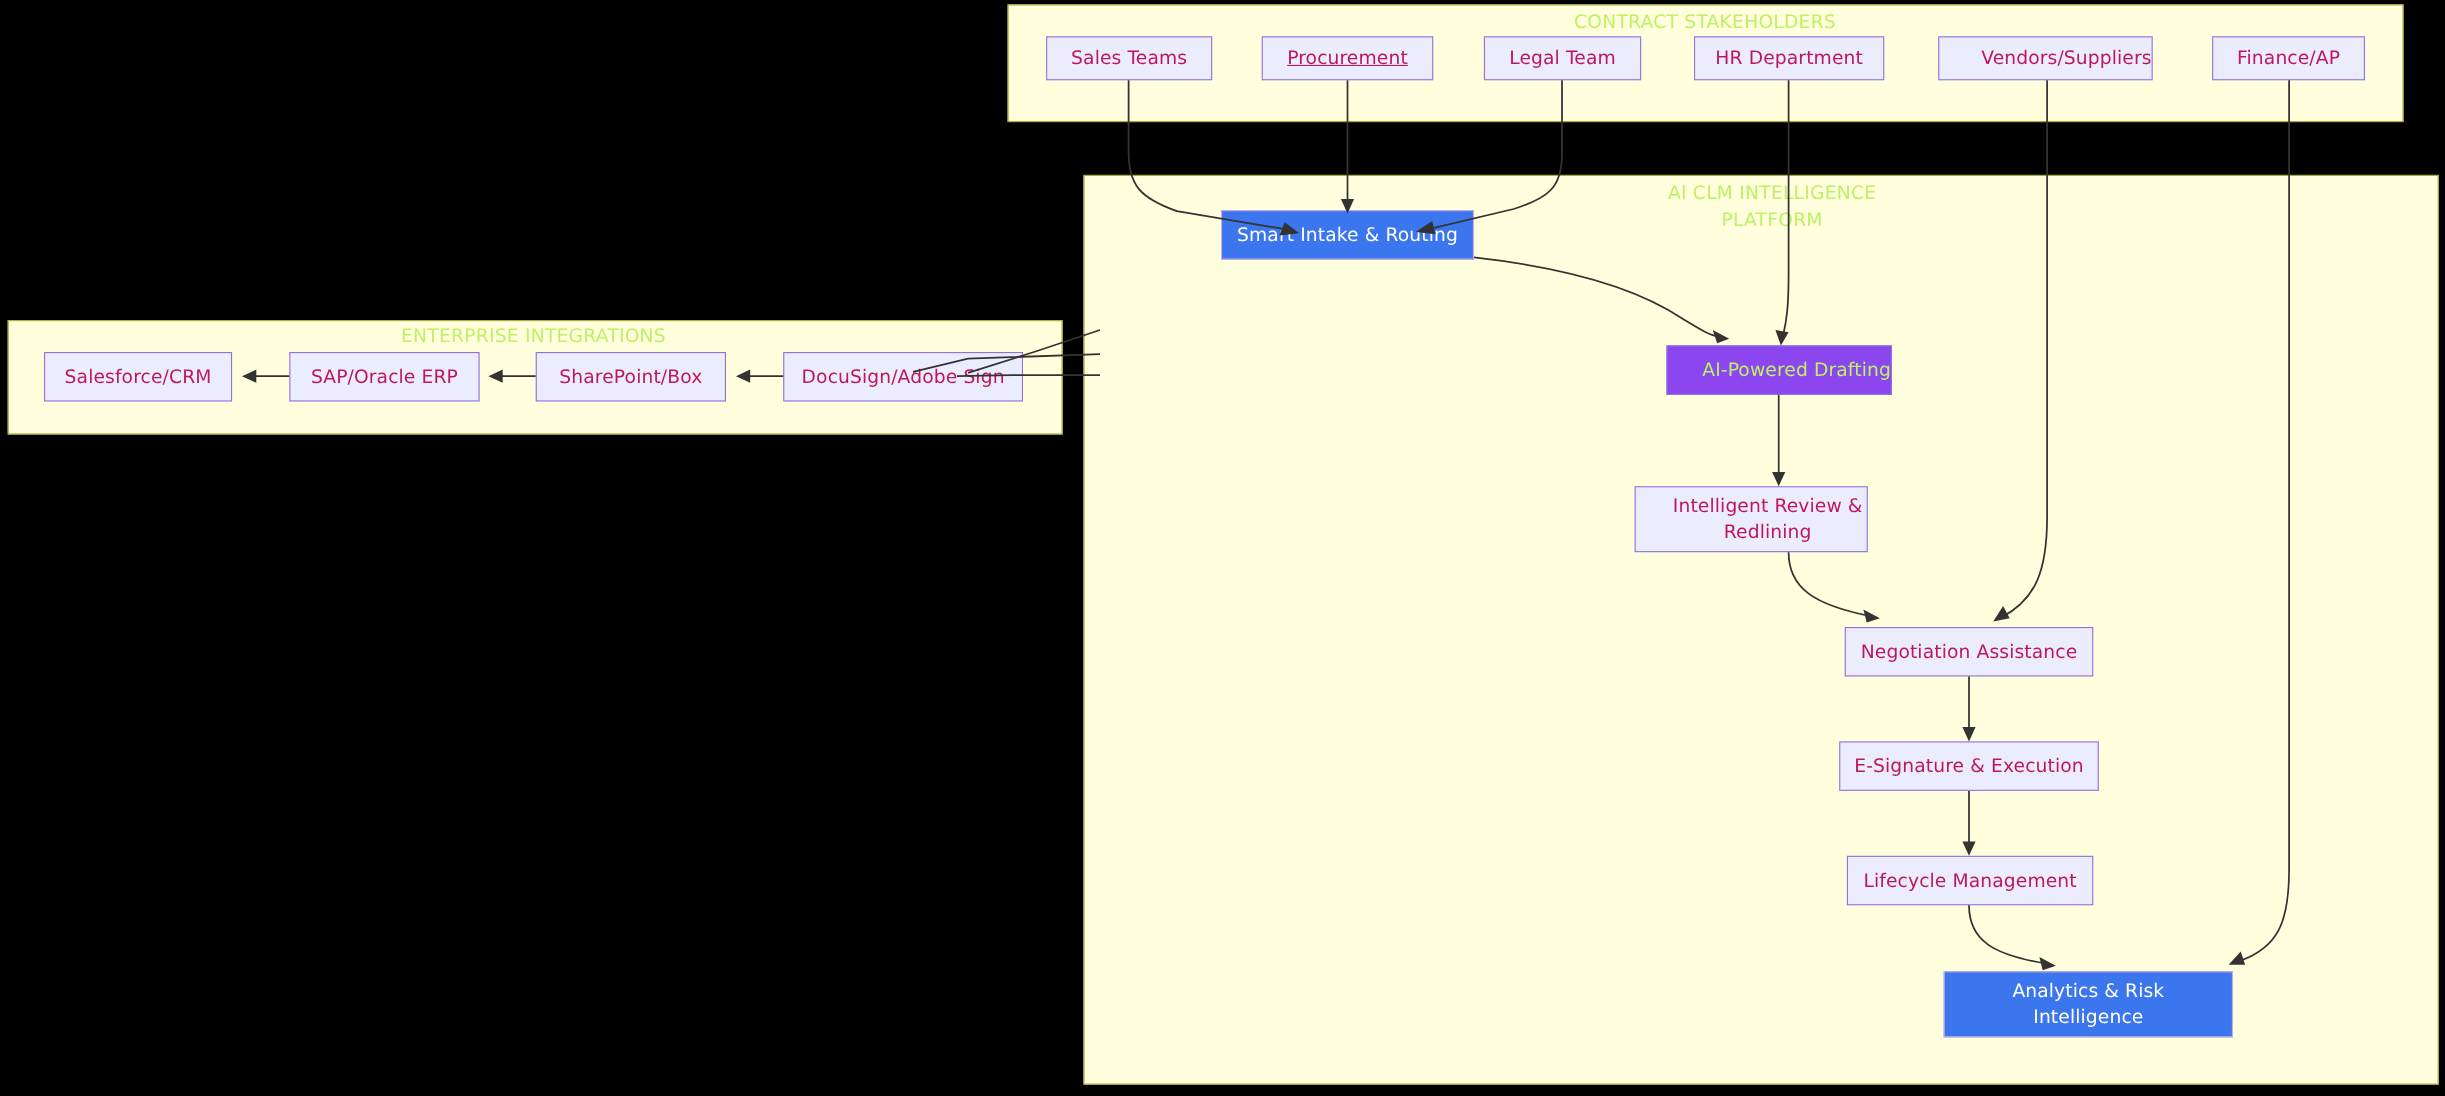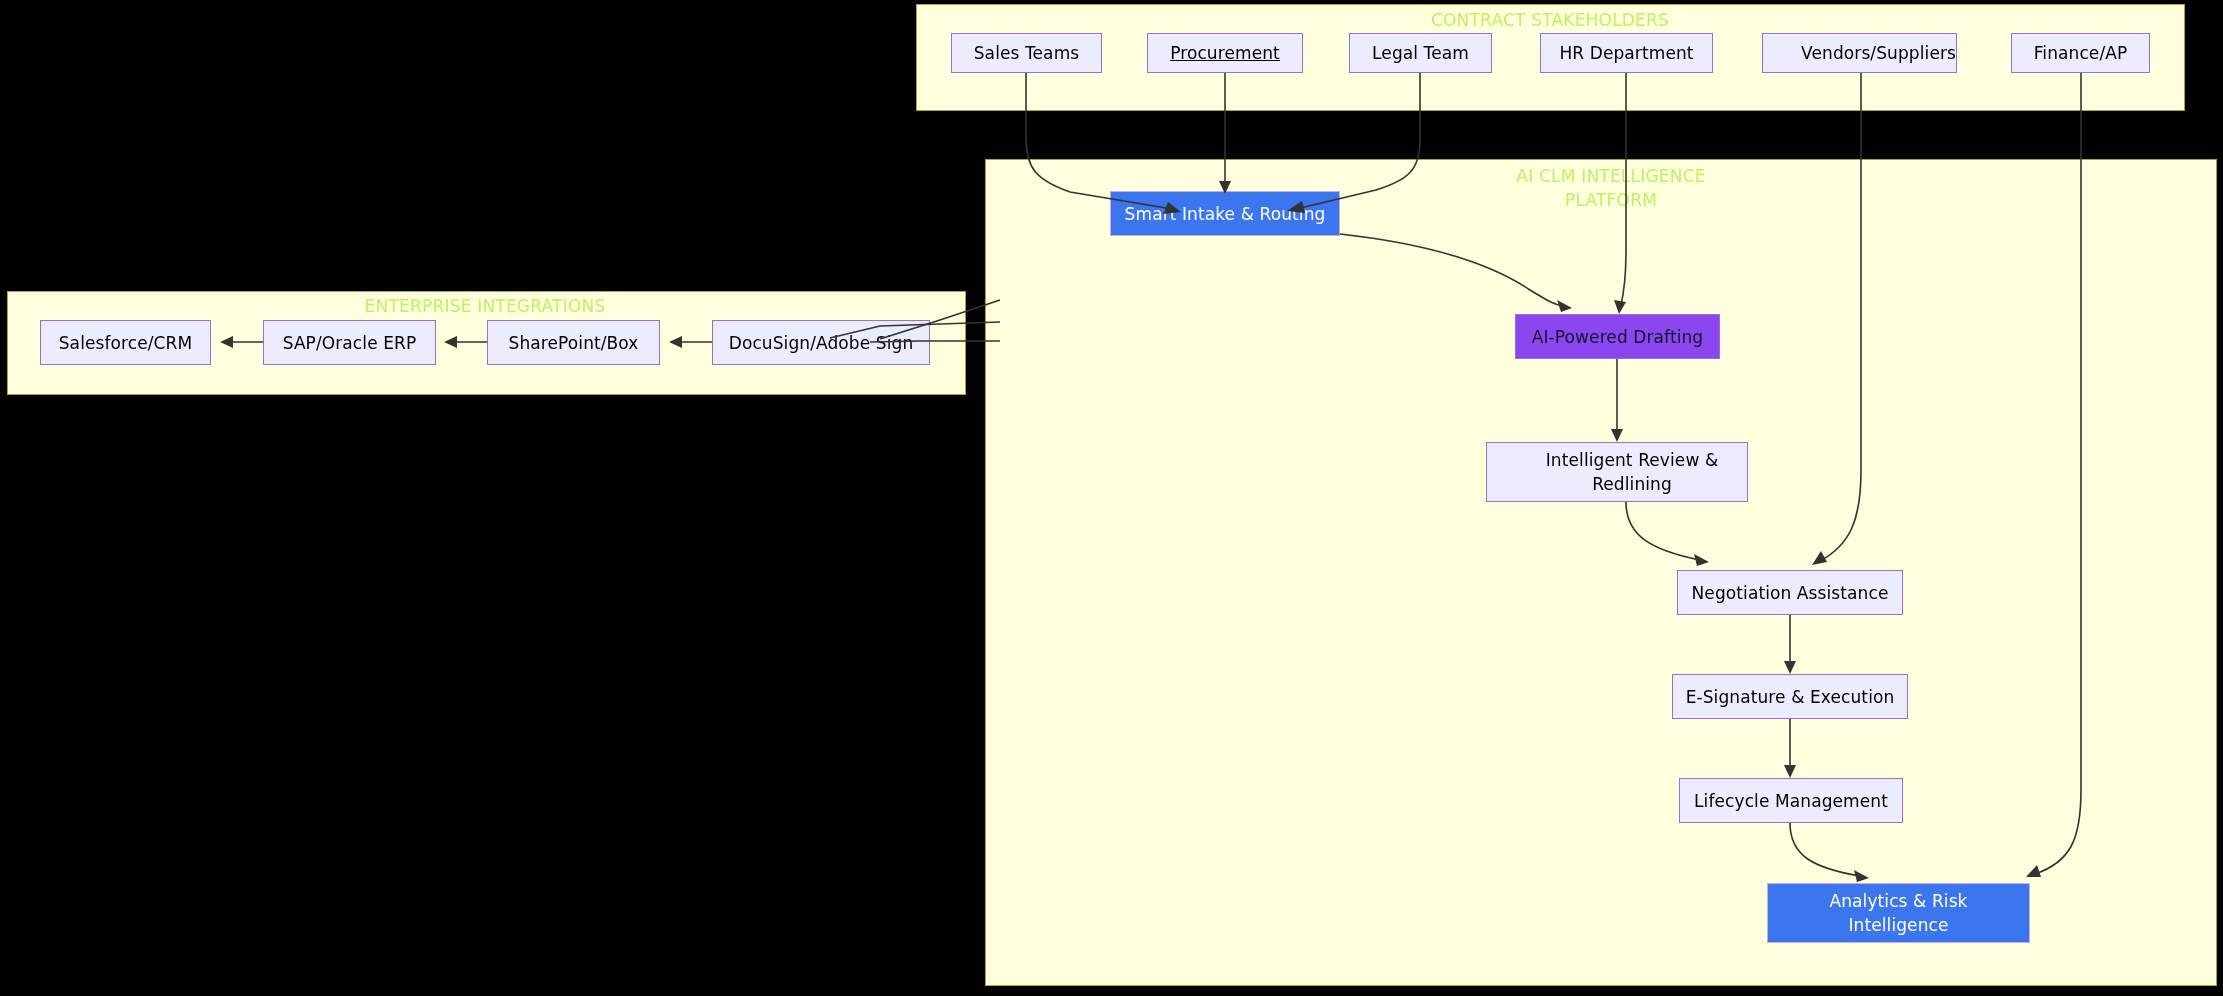--- a/index.html
+++ b/index.html
@@ -29,33 +29,34 @@
     position:absolute;
     box-sizing:border-box;
     display:flex;
     align-items:center;
     justify-content:center;
     text-align:center;
     font-size:17px;
     line-height:24px;
     border:1px solid #9370db;
     background:#ececff;
-    color:#000000;
+    color:#be185d;
     letter-spacing:0.1px;
   }
   .node.blue{
     background:#3b76ef;
     border-color:#cfa8e0;
     color:#ffffff;
   }
   .node.purple{
     background:#8a3ffc;
     background:#8b46f0;
     border-color:#9370db;
-    color:#0f172a;
+    color:#bef264;
+    justify-content:flex-end;
   }
   svg.edges{
     position:absolute;
     left:0;top:0;
     width:2223px;height:996px;
     pointer-events:none;
     overflow:visible;
   }
   svg.edges path{
     fill:none;
@@ -96,21 +97,21 @@
   </div>
   <div class="cluster-label" style="left:1425px;top:164px;width:372px;">AI CLM INTELLIGENCE
 PLATFORM</div>
 
   <div class="node blue" style="left:1110px;top:191px;width:230px;height:45px;">
     <span>Smart Intake &amp; Routing</span>
   </div>
   <div class="node purple" style="left:1515px;top:314px;width:205px;height:45px;">
     <span>AI-Powered Drafting</span>
   </div>
-  <div class="node" style="left:1486px;top:442px;width:262px;height:60px;padding-left:30px;">
+  <div class="node" style="left:1486px;top:442px;width:212px;height:60px;padding-left:30px;">
     <span style="white-space:pre-line;">Intelligent Review &amp;
 Redlining</span>
   </div>
   <div class="node" style="left:1677px;top:570px;width:226px;height:45px;">
     <span>Negotiation Assistance</span>
   </div>
   <div class="node" style="left:1672px;top:674px;width:236px;height:45px;align-items:center;">
     <span>E-Signature &amp; Execution</span>
   </div>
   <div class="node" style="left:1679px;top:778px;width:224px;height:45px;">

